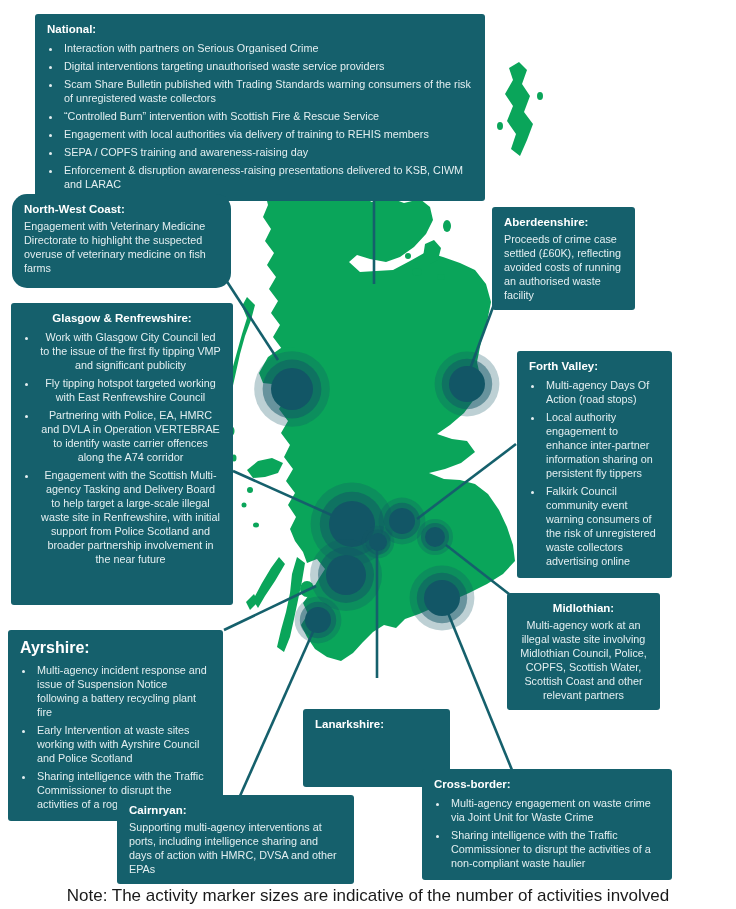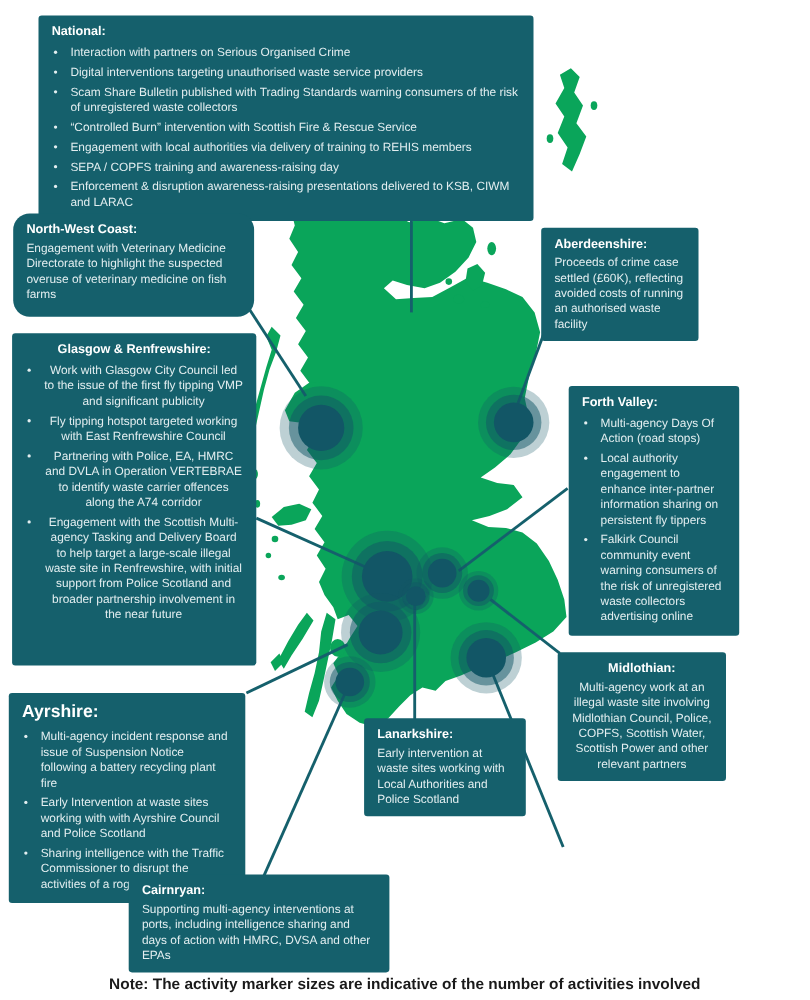--- a/index.html
+++ b/index.html
@@ -37,23 +37,22 @@
     color:#ffffff;
   }
   .callout.big-title h3{font-size:16px;margin-bottom:4px;}
   .callout p{margin:0;}
   .callout ul{margin:0;padding-left:15px;}
   .callout li{margin:4px 0 2px 0;padding-left:2px;}
   #note{
     position:absolute;
     left:0;right:0;top:886px;
     text-align:center;
-    font-size:14px;
+    font-size:17px;
     color:#1a1a1a;
-    font-weight:bold;
   }
 </style>
 </head>
 <body>
 
 <div id="canvas">
 
   <svg class="maplayer" viewBox="0 0 736 909">
     <g>
       <path class="land" d="M 266,197 L 276,190 L 290,197 L 302,191 L 316,199 L 330,193 L 344,201 L 358,195 L 372,202 L 388,197 L 404,203 L 420,199 L 430,207 L 433,220 L 426,234 L 414,247 L 400,257 L 386,262 L 370,259 L 357,255 L 349,262 L 360,272 L 376,271 L 393,270 L 410,261 L 426,252 L 443,257 L 460,263 L 475,270 L 486,284 L 491,302 L 487,322 L 481,342 L 477,362 L 481,380 L 475,398 L 464,413 L 450,425 L 437,434 L 452,439 L 467,441 L 475,452 L 461,463 L 445,469 L 429,473 L 444,479 L 460,480 L 475,484 L 488,494 L 499,510 L 507,527 L 513,545 L 515,561 L 503,574 L 487,584 L 469,593 L 451,601 L 435,607 L 419,614 L 405,619 L 396,628 L 384,625 L 373,632 L 363,642 L 353,653 L 341,661 L 327,657 L 315,649 L 307,637 L 301,625 L 308,614 L 303,603 L 311,592 L 318,580 L 325,569 L 317,559 L 307,563 L 303,552 L 295,541 L 290,529 L 296,517 L 288,505 L 295,493 L 286,481 L 293,469 L 284,457 L 290,445 L 281,433 L 288,421 L 279,409 L 286,397 L 277,385 L 284,373 L 275,361 L 282,349 L 273,337 L 280,325 L 271,313 L 278,301 L 269,289 L 276,277 L 267,265 L 274,253 L 265,241 L 271,229 L 263,217 L 268,205 Z"></path>
@@ -157,38 +156,44 @@
     <h3>Forth Valley:</h3>
     <ul>
         <li>Multi-agency Days Of Action (road stops)</li>
         <li>Local authority engagement to enhance inter-partner information sharing on persistent fly tippers</li>
         <li>Falkirk Council community event warning consumers of the risk of unregistered waste collectors advertising online</li>
       </ul>
   </div>
 
   <div class="callout" style="left:507px;top:593px;width:153px;min-height:112px;text-align:center;">
     <h3>Midlothian:</h3>
-    <p>Multi-agency work at an illegal waste site involving Midlothian Council, Police, COPFS, Scottish Water, Scottish Power and other relevant partners</p>
+    <p>Multi-agency work at an illegal waste site involving Midlothian Council, Police, COPFS, Scottish Water, Scottish Coast and other relevant partners</p>
   </div>
 
   <div class="callout big-title" style="left:8px;top:630px;width:215px;min-height:145px;padding-left:12px;">
     <h3>Ayrshire:</h3>
     <ul>
         <li>Multi-agency incident response and issue of Suspension Notice following a battery recycling plant fire</li>
         <li>Early Intervention at waste sites working with with Ayrshire Council and Police Scotland</li>
         <li>Sharing intelligence with the Traffic Commissioner to disrupt the activities of a rogue waste carrier</li>
       </ul>
   </div>
 
-  <div class="callout" style="left:303px;top:653px;width:147px;min-height:78px;margin-left:28px;">
+  <div class="callout" style="left:303px;top:709px;width:147px;min-height:78px;">
     <h3>Lanarkshire:</h3>
-    <p>Early intervention at waste sites working with Local Authorities and Police Scotland</p>
   </div>
 
   <div class="callout" style="left:117px;top:795px;width:237px;min-height:71px;">
     <h3>Cairnryan:</h3>
     <p>Supporting multi-agency interventions at ports, including intelligence sharing and days of action with HMRC, DVSA and other EPAs</p>
   </div>
 
+  <div class="callout" style="left:422px;top:769px;width:250px;min-height:105px;">
+    <h3>Cross-border:</h3>
+    <ul>
+        <li>Multi-agency engagement on waste crime via Joint Unit for Waste Crime</li>
+        <li>Sharing intelligence with the Traffic Commissioner to disrupt the activities of a non-compliant waste haulier</li>
+      </ul>
+  </div>
 
   <div id="note">Note: The activity marker sizes are indicative of the number of activities involved</div>
 
 </div>
 
 </body></html>

